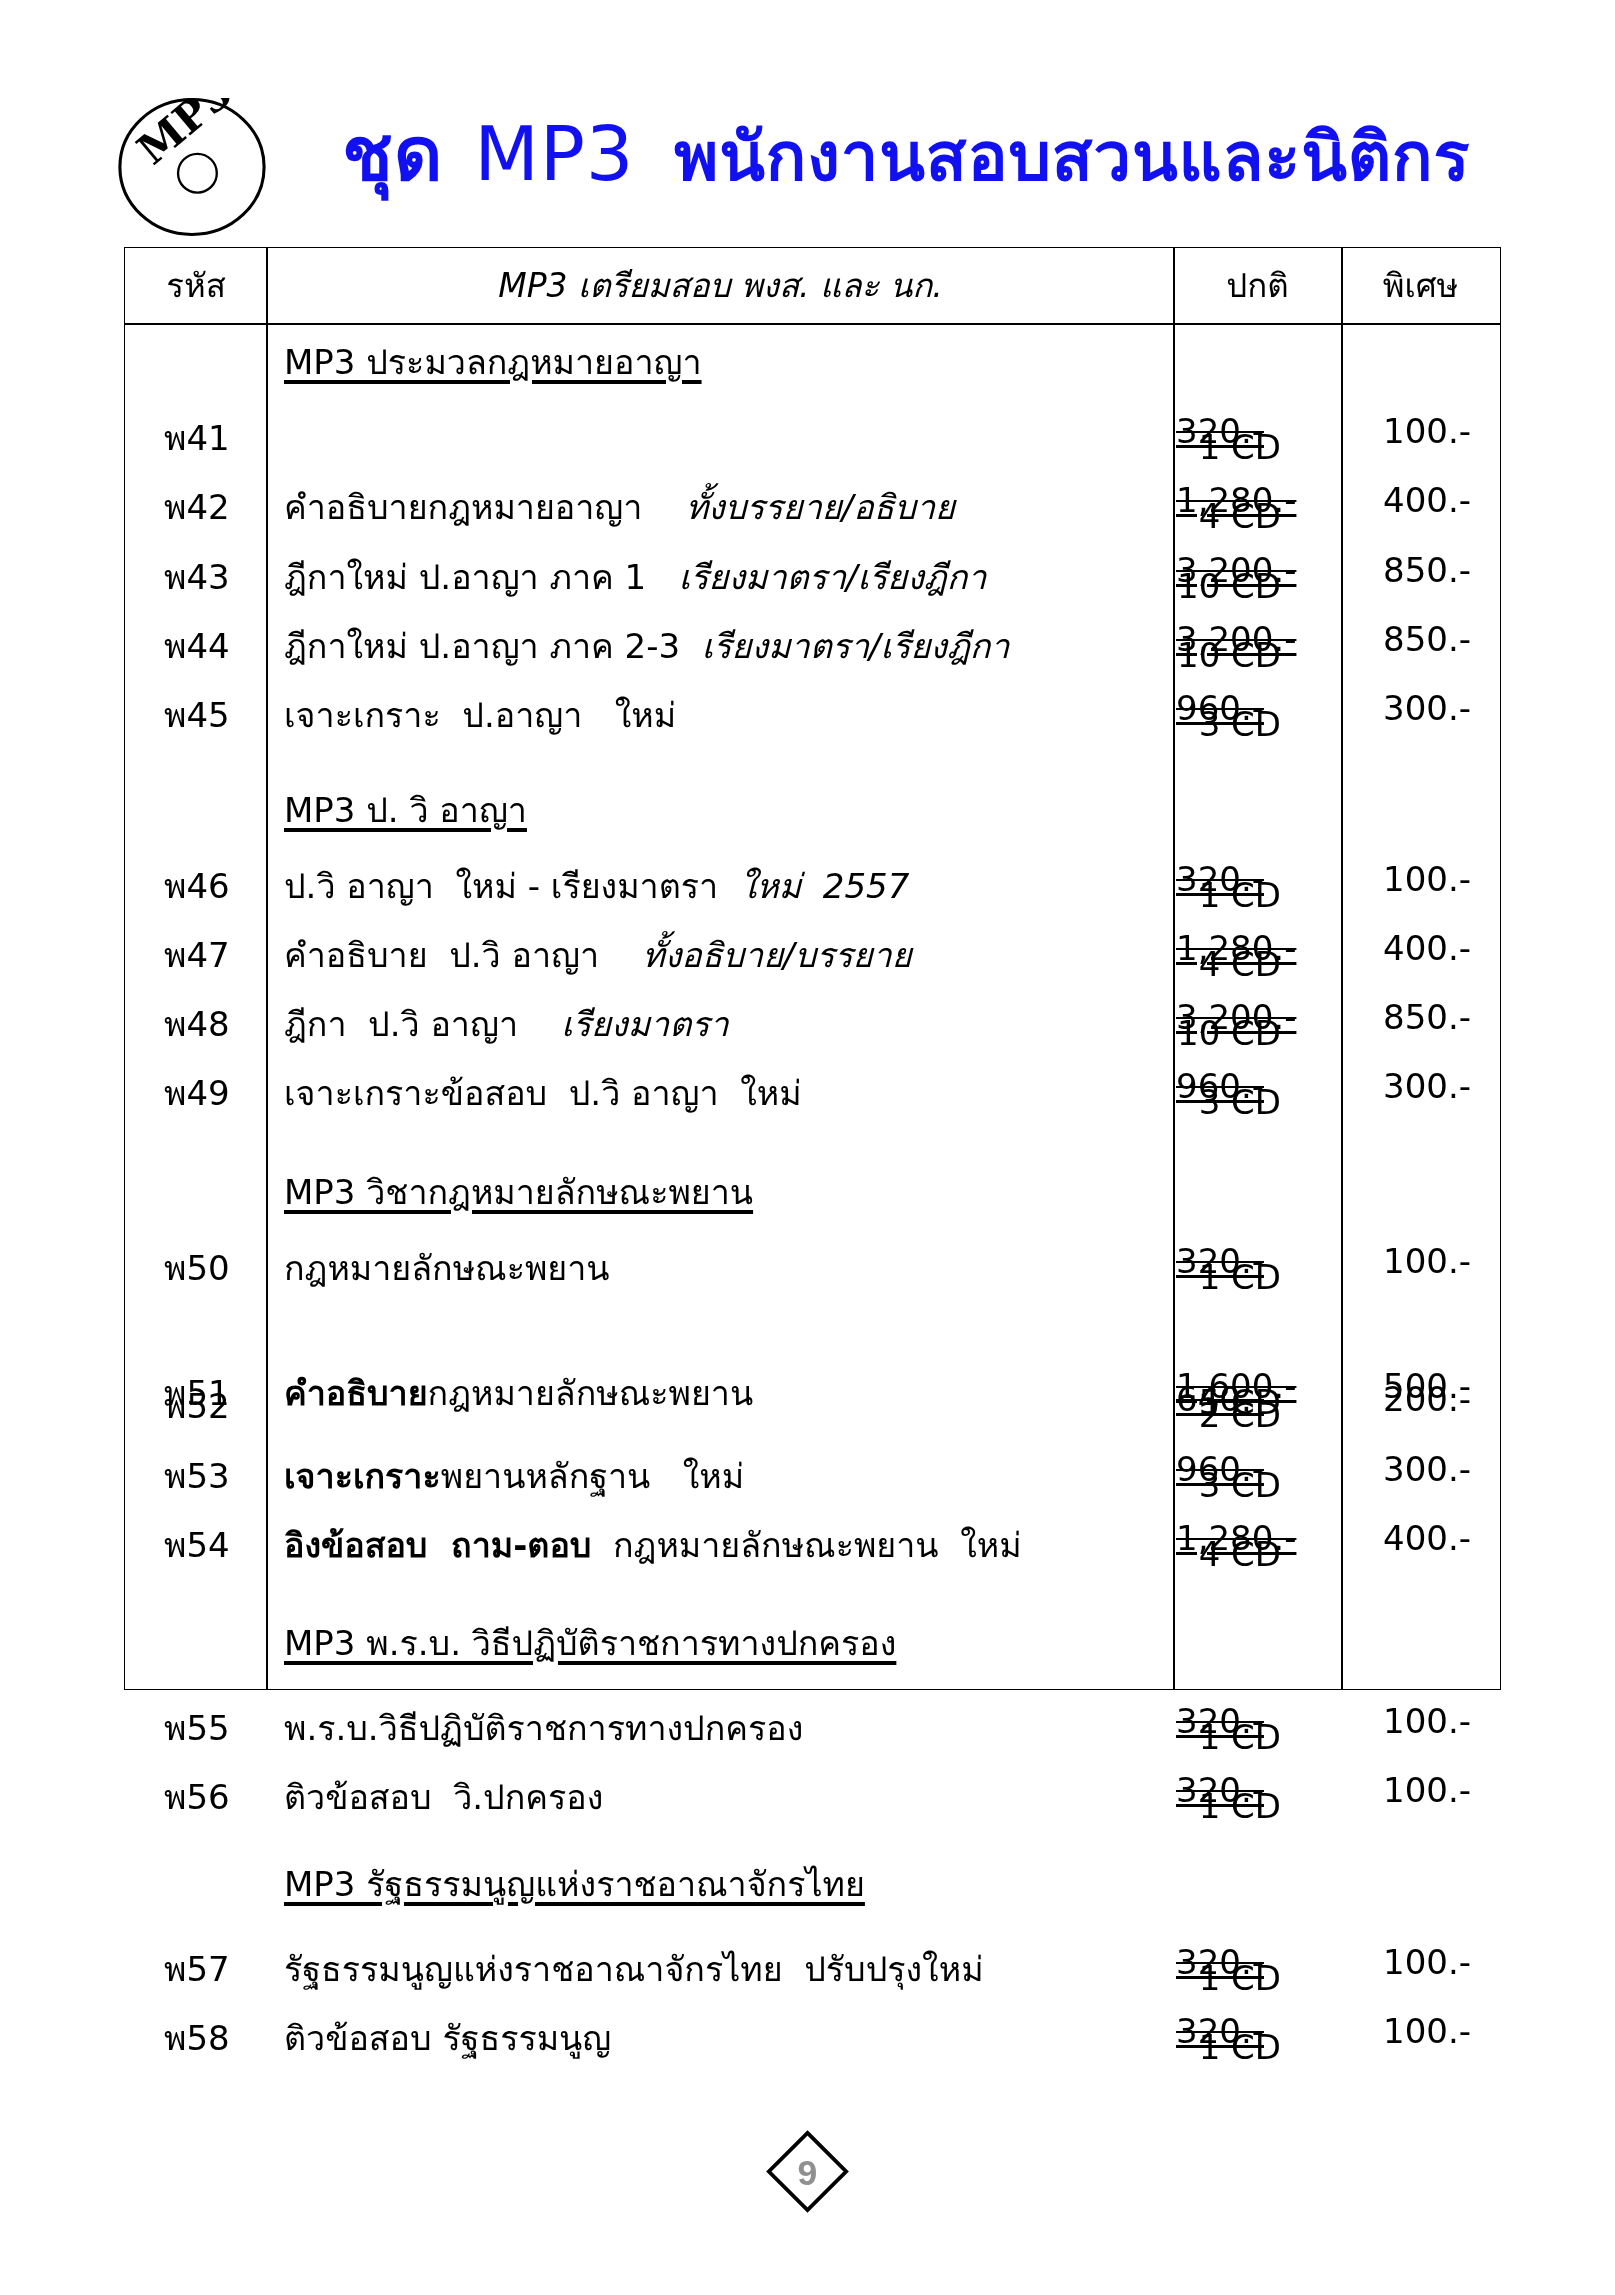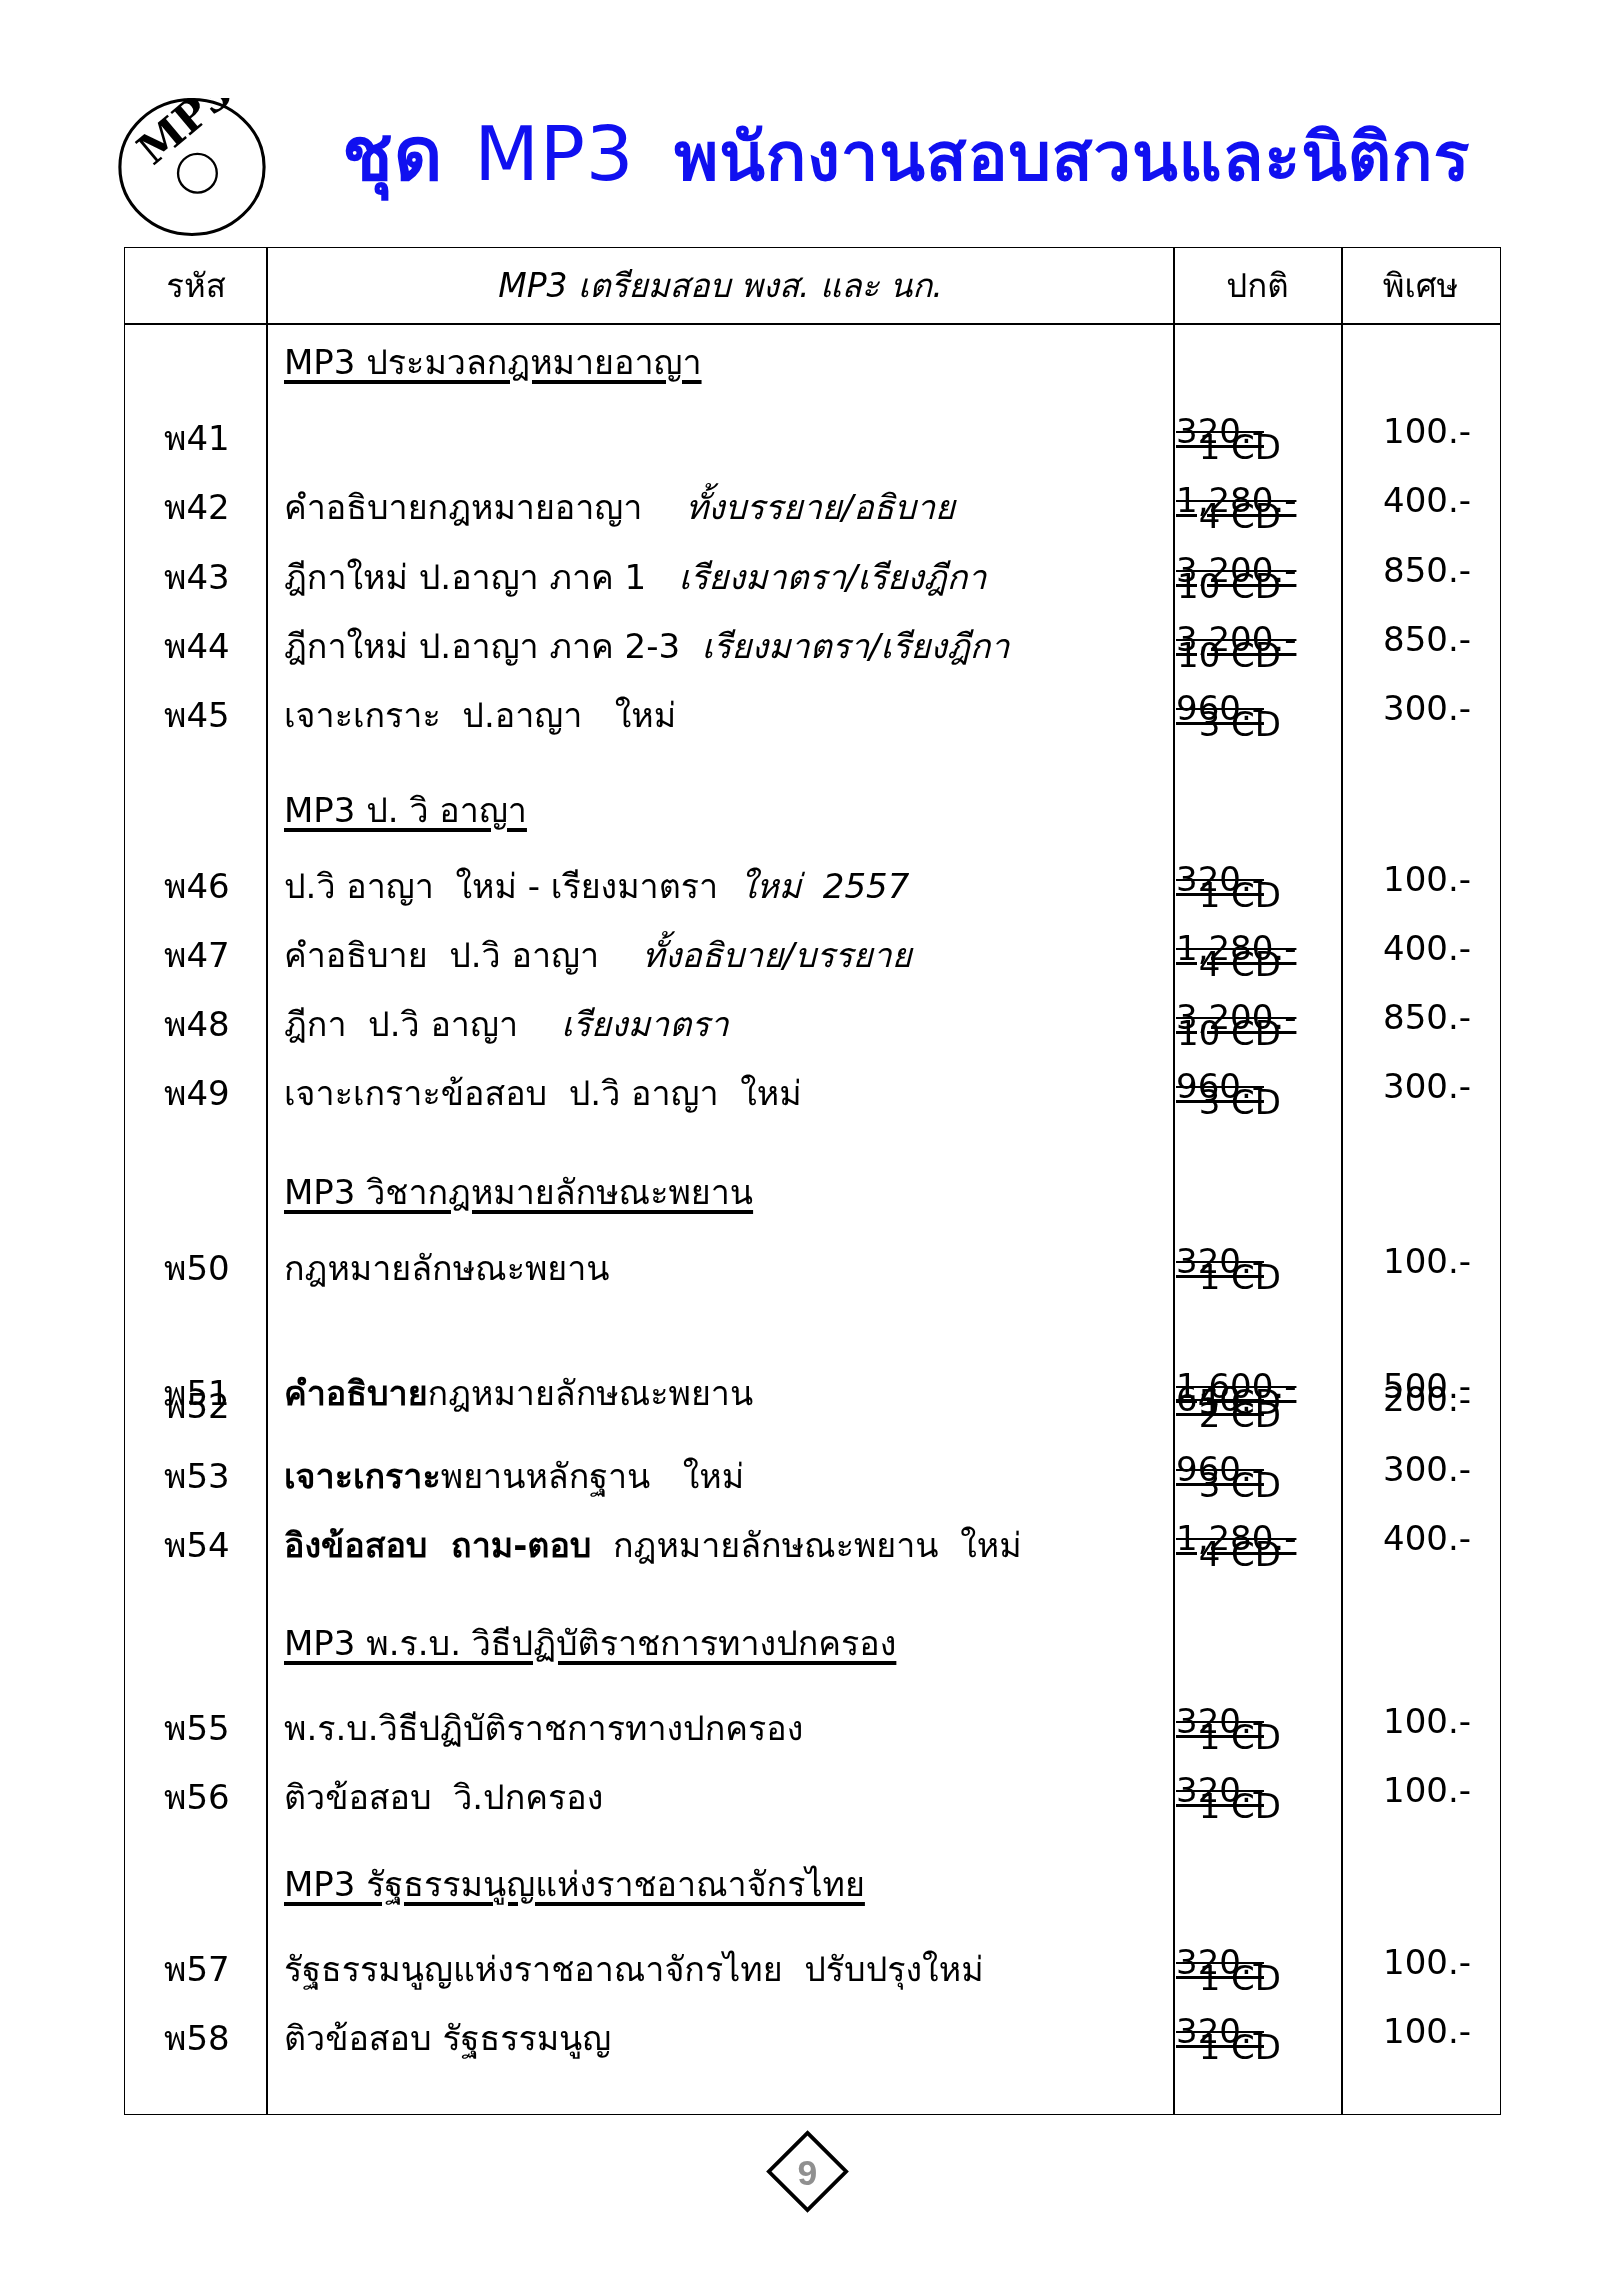--- a/index.html
+++ b/index.html
@@ -5,21 +5,21 @@
   html, body { margin:0; padding:0; background:#ffffff; }
   body { width:1616px; height:2295px; position:relative; overflow:hidden;
          font-family:"DejaVu Sans", sans-serif; color:#000; }
   .logo { position:absolute; left:118px; top:98px; width:148px; height:138px; }
   .title { position:absolute; left:342px; top:117px; color:#1010f0;
            font-family:"DejaVu Sans", sans-serif; font-size:75px; line-height:1;
            white-space:nowrap; letter-spacing:0.8px; }
   .title .t1 { font-weight:bold; }
   .title .t2 { font-weight:normal; margin-left:31px; margin-right:40px; }
   .title .t3 { font-weight:bold; font-size:67px;text-align:right; }
-  .table { position:absolute; left:124px; top:247px; width:1377px; height:1868px;
+  .table { position:absolute; left:124px; top:247px; width:1377px; height:1443px;
            border:1.6px solid #000; box-sizing:border-box; }
   .table .hdr { position:absolute; left:0; top:0; right:0; height:75px;
                 border-bottom:2.3px solid #000; }
   .vline { position:absolute; top:0; bottom:0; width:1.6px; background:#000; }
   .hcell { position:absolute; top:0; height:75px; display:flex; align-items:center;
            justify-content:center; font-size:33px; }
   .hcell.it { font-style:italic; }
   .sec { position:absolute; left:159px; font-size:34px; text-decoration:underline;
          text-decoration-thickness:3.9px; text-underline-offset:6.2px; white-space:nowrap; }
   .row { position:absolute; left:0; right:0; height:47px; font-size:34px; }

